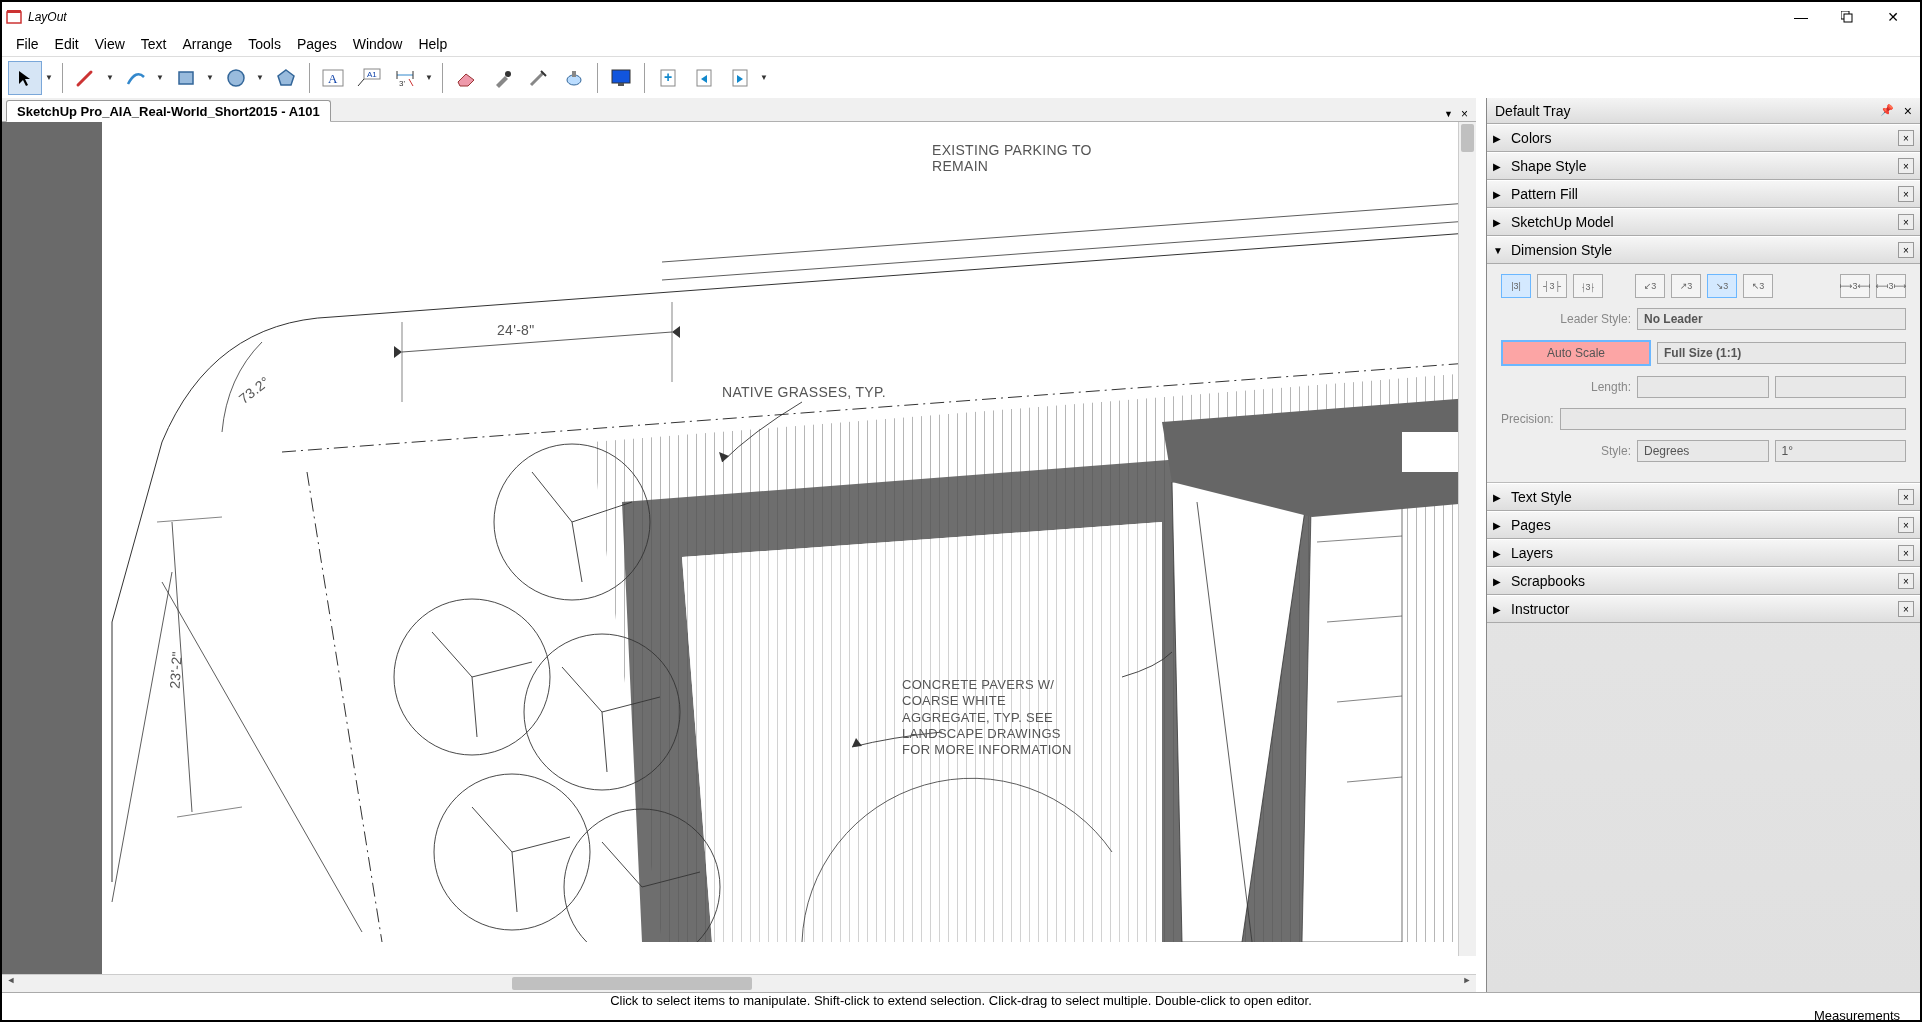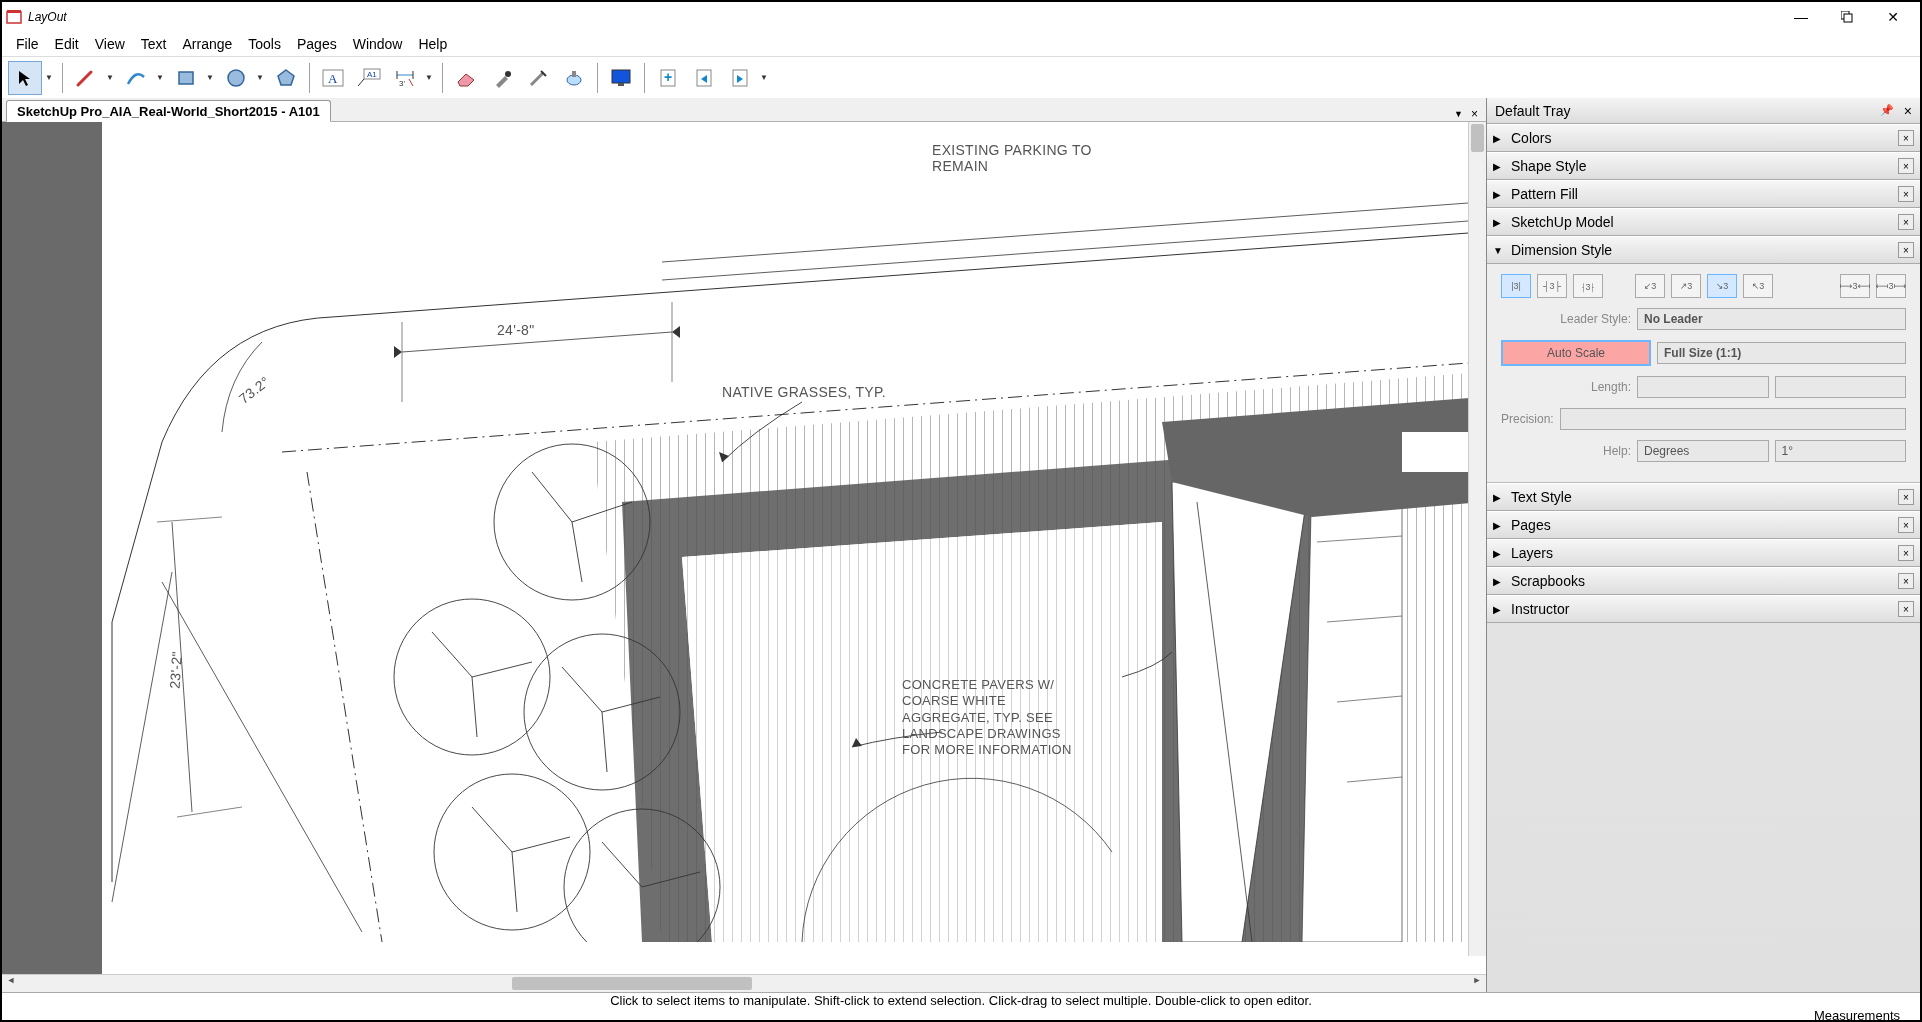--- a/index.html
+++ b/index.html
@@ -10,21 +10,21 @@
 .window-controls { margin-left: auto; display: flex; }
 .window-controls div { width: 46px; height: 30px; display: flex; align-items: center; justify-content: center; font-size: 14px; color: #000; }
 .menubar { height: 24px; display: flex; align-items: center; padding: 0 6px; background: #fff; }
 .menubar span { padding: 2px 8px; font-size: 14px; }
 .toolbar { height: 42px; display: flex; align-items: center; padding: 0 6px; background: #fff; border-top: 1px solid #ddd; gap:2px;}
 .toolbar .sep { width: 1px; height: 30px; background: #a0a0a0; margin: 0 4px; }
 .tb-btn { width: 34px; height: 34px; display: inline-flex; align-items: center; justify-content: center; border: 1px solid transparent; position:relative;}
 .tb-btn.sel { border: 1px solid #7aa7d9; background: #d6e5f5; }
 .tb-dd { display:inline-flex; align-items:center; height:34px;}
 .tb-dd .arrow { width:14px; height:34px; display:inline-flex;align-items:center;justify-content:center; font-size:8px; color:#333;}
-.main { display: flex; height: calc(1022px - 30px - 24px - 42px - 28px - 4px); }
+.main { display: flex; height: calc(1022px - 30px - 24px - 42px - 28px - 4px); gap: 10px; }
 .doc-area { flex: 1; position: relative; background: #fff; display:flex; flex-direction:column;}
 .tabbar { height: 24px; background: #f0f0f0; display: flex; align-items: flex-end; position:relative; border-bottom:1px solid #b0b0b0;}
 .tab { background: #fff; border: 1px solid #999; border-bottom:1px solid #fff; padding: 3px 10px 2px 10px; font-weight: bold; font-size: 13px; margin-left:4px; margin-bottom:-1px; border-radius:3px 3px 0 0;}
 .tab-close { margin-left:auto; margin-right:4px; font-size:12px; padding:0 4px; display:flex; gap:8px; align-items:center;}
 .canvas-wrap { flex:1; position: relative; overflow: hidden; background: #555; }
 .canvas-gray { position:absolute; inset:0; background:#6a6a6a;}
 .paper { position:absolute; left:100px; top:0; right:0; bottom:0; background:#fff; }
 .vscroll { position:absolute; right:0; top:0; bottom:18px; width:18px; background:#f0f0f0; border-left:1px solid #ccc;}
 .vscroll .thumb { position:absolute; top:2px; left:2px; right:2px; height:28px; background:#c0c0c0; border-radius:2px;}
 .hscroll-row { height:18px; background:#f0f0f0; display:flex; border-top:1px solid #ccc;}
@@ -396,21 +396,21 @@
       <div class="dim-row">
           <div class="dim-label">Length:</div>
           <div class="dim-select" style="width:110px;"></div>
           <div class="dim-select" style="width:130px;"></div>
         </div>
       <div class="dim-row">
           <div class="dim-label" style="margin-left:auto;width:auto;">Precision:</div>
           <div class="dim-select" style="width:130px;"></div>
         </div>
       <div class="dim-row">
-          <div class="dim-label">Help:</div>
+          <div class="dim-label">Style:</div>
           <div class="dim-select" style="width:140px;">
             <span>Degrees</span>
           </div>
           <div class="dim-select" style="width:130px;">
             <span>1°</span>
           </div>
         </div>
     </div>
     <div class="panel-head">
         <span class="chev">▶</span>

